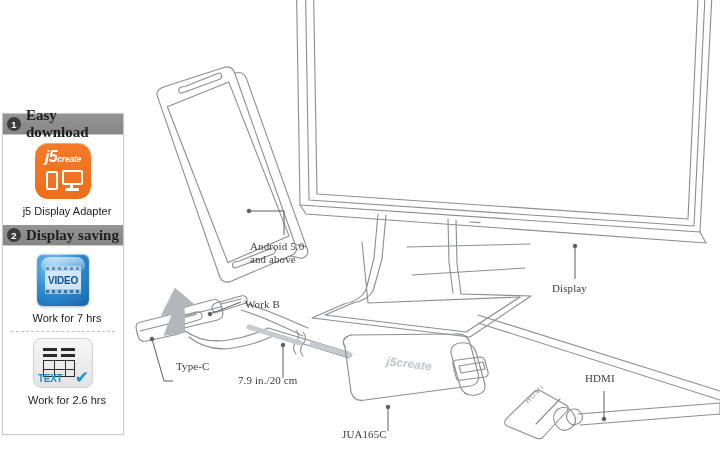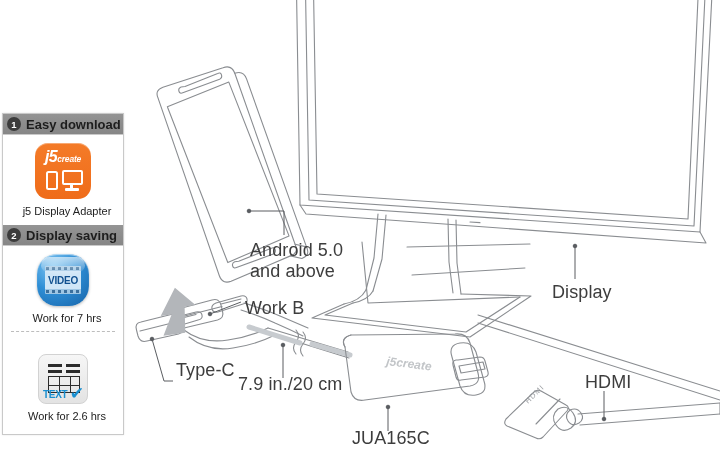--- a/index.html
+++ b/index.html
@@ -14,22 +14,22 @@
     color: #3a3a3a;
   }
   #stage { position: absolute; inset: 0; }
 
   
   #art { position: absolute; left: 0; top: 0; width: 720px; height: 462px; }
 
   
   .callout {
     position: absolute;
-    font-family: Liberation Sans, sans-serif;
-    font-size: 18px;
+    font-family: Liberation Serif, serif;
+    font-size: 11px;
     color: #3d3d3d;
     line-height: 1.18;
     white-space: pre-line;
     letter-spacing: .1px;
   }
 
   
   #panel {
     position: absolute;
     left: 2px; top: 113px;
@@ -47,21 +47,21 @@
     border-bottom: 1px solid #c9c9c9;
   }
   .sect-head .num {
     width: 14px; height: 14px; border-radius: 50%;
     background: #3c3c3c; color: #fff;
     font-size: 9.5px; font-weight: bold;
     display: flex; align-items: center; justify-content: center;
     margin-right: 5px; flex: 0 0 auto;
   }
   .sect-head .htxt {
-    font-size: 13px; font-weight: bold; color: #1d1d1d;
+    font-size: 15px; font-weight: bold; color: #1d1d1d; font-family: Liberation Serif, serif;
   }
   .sect-body {
     display: flex; flex-direction: column; align-items: center;
     padding: 8px 4px 8px;
   }
   .cap {
     font-size: 11px; color: #222; margin-top: 6px; 
     white-space: nowrap;
     padding-left: 8px;
   }
@@ -99,21 +99,21 @@
     position: absolute; left: 35px; top: 42px;
     width: 3px; height: 4px; background: #fff;
   }
   .j5icon .dev-mon-base {
     position: absolute; left: 30px; top: 45px;
     width: 14px; height: 2.5px; background: #fff; border-radius: 1px;
   }
 
   
   .vidicon {
-    width: 52px; height: 52px; border-radius: 20px;
+    width: 52px; height: 52px; border-radius: 6px;
     background: radial-gradient(circle at 32% 24%, #7fc5f2 0%, #2f8fd6 45%, #1663a8 100%);
     position: relative;
     box-shadow: 0 1px 3px rgba(0,0,0,.28), inset 0 1px 1px rgba(255,255,255,.6);
     display: flex; align-items: center; justify-content: center;
   }
   .vidicon .film {
     width: 36px; height: 28px; background: #cfe6f7;
     border-top: 5px solid #9ec6e4; border-bottom: 5px solid #9ec6e4;
     display: flex; align-items: center; justify-content: center;
     position: relative; border-radius: 1px;
@@ -130,25 +130,24 @@
   }
   .vidicon .gloss {
     position: absolute; left: 4px; right: 4px; top: 3px; height: 17px;
     border-radius: 10px 10px 16px 16px/10px 10px 10px 10px;
     background: linear-gradient(rgba(255,255,255,.62), rgba(255,255,255,.05));
     pointer-events: none;
   }
 
   
   .txticon {
-    width: 50px; height: 50px; border-radius: 8px;
+    width: 60px; height: 50px; border-radius: 8px;
     background: linear-gradient(#f6f6f6, #e3e3e3);
     border: 1px solid #d2d2d2;
     position: relative;
-    margin-top: 16px;
   }
   .txticon .ln {
     position: absolute; height: 3px; background: #2b2b2b;
   }
   .txticon .grid {
     position: absolute; left: 9px; top: 21px; width: 32px; height: 17px;
     border: 1.5px solid #2b2b2b;
     background:
       repeating-linear-gradient(to right, transparent 0 9.6px, #2b2b2b 9.6px 11.1px),
       repeating-linear-gradient(to bottom, transparent 0 7.5px, #2b2b2b 7.5px 9px);
@@ -307,21 +306,21 @@
 
   <div class="callout" style="left:250px; top:240px;">Android 5.0
 and above</div>
 
   <div class="callout" style="left:245px; top:298px;">Work B</div>
 
   <div class="callout" style="left:176px; top:360px;">Type-C</div>
 
   <div class="callout" style="left:238px; top:374px;">7.9 in./20 cm</div>
 
-  <div class="callout" style="left:352px; top:428px;">JUA165C</div>
+  <div class="callout" style="left:342px; top:428px;">JUA165C</div>
 
   <div class="callout" style="left:552px; top:282px;">Display</div>
 
   <div class="callout" style="left:585px; top:372px;">HDMI</div>
 
   <div id="panel">
 
     <div class="sect-head">
       <span class="num">1</span>
       <span class="htxt">Easy download</span>

